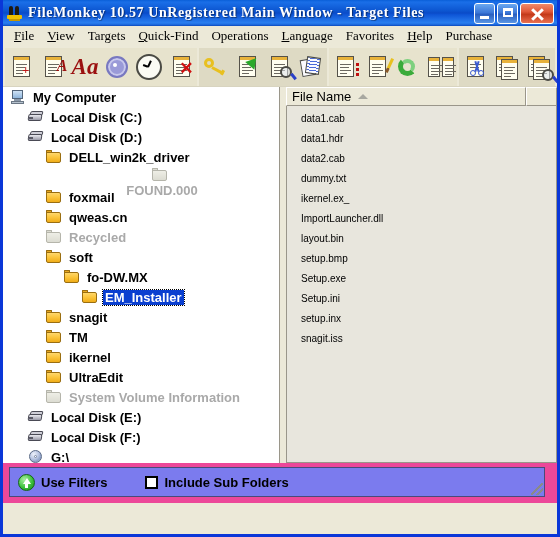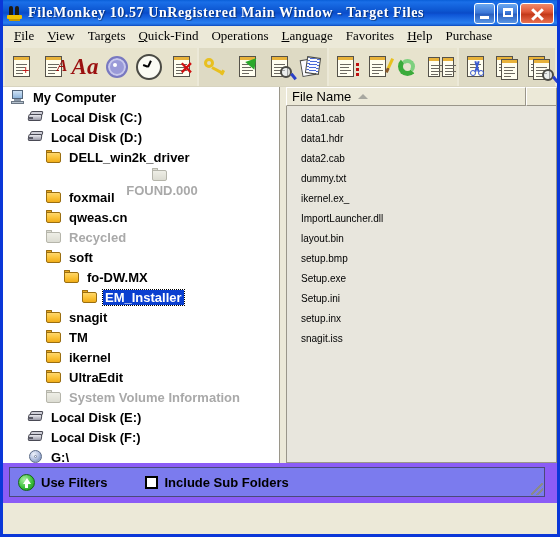--- a/index.html
+++ b/index.html
@@ -477,21 +477,21 @@
     font-size: 10px;
     font-weight: normal;
     color: #000000;
     white-space: nowrap;
     cursor: default;
   }
 
   
   #bottombar {
     height: 40px;
-    background: #8b5cf6;
+    background: #ec4899;
     padding: 4px 12px 6px 6px;
     box-sizing: border-box;
   }
   #filterbar {
     height: 30px;
     background: #7b7bee;
     border: 1px solid #4a4a7a;
     box-sizing: border-box;
     display: flex;
     align-items: center;

